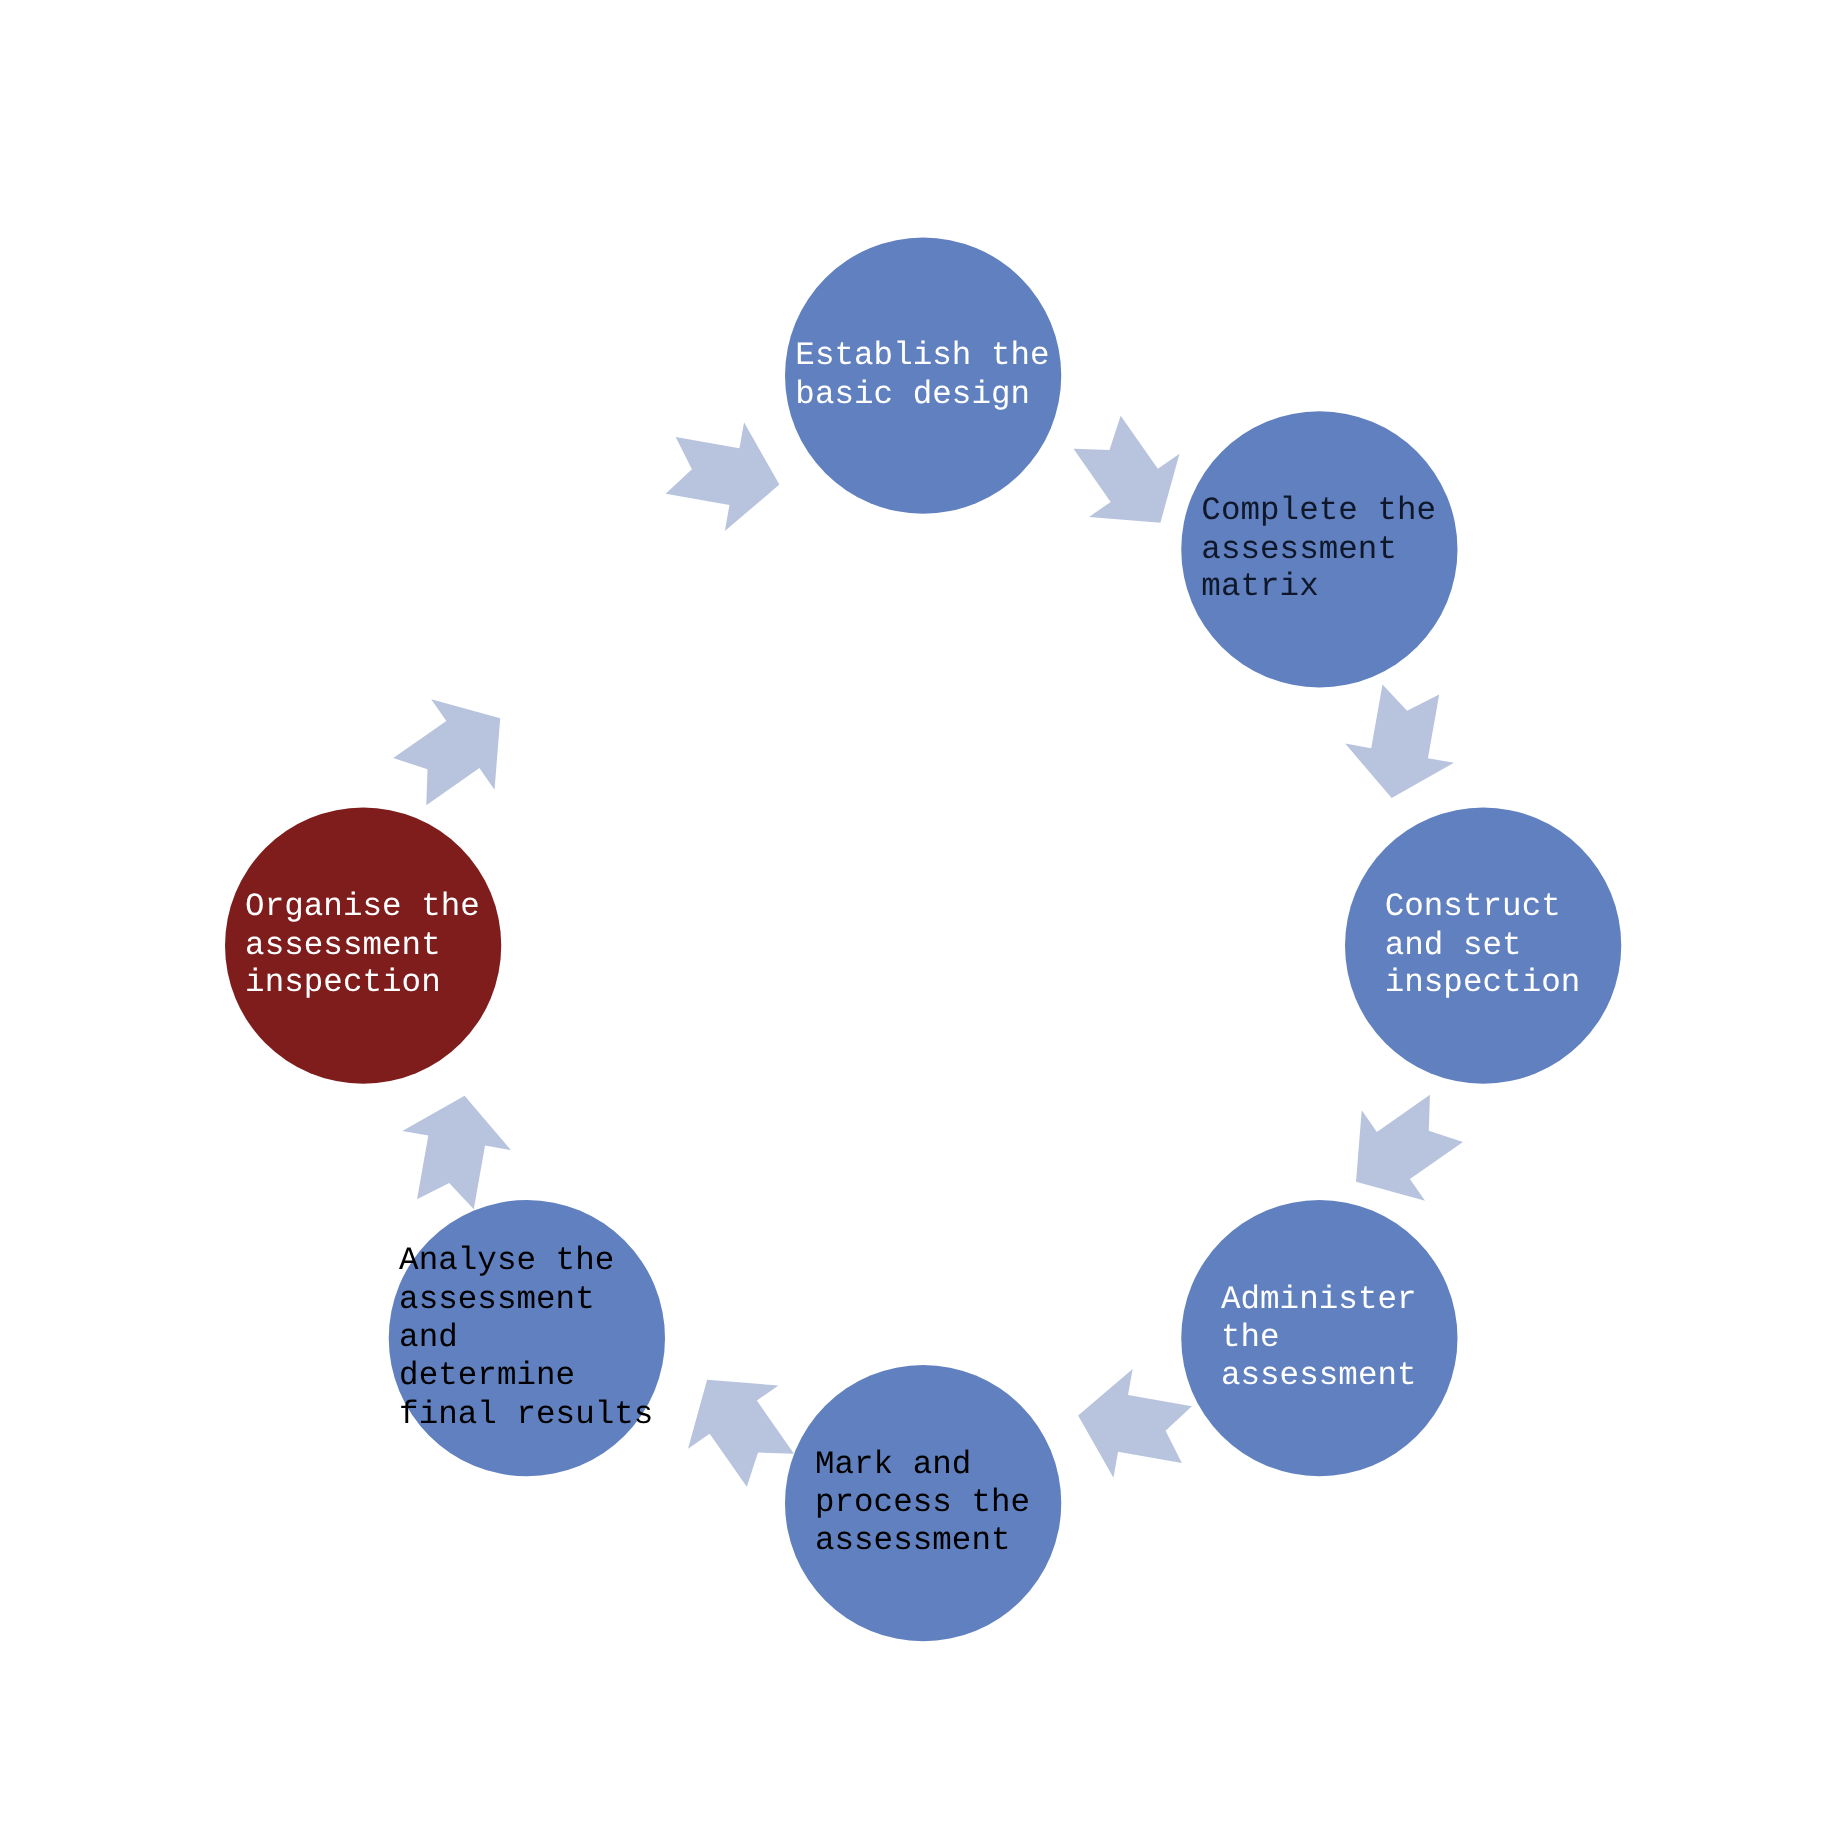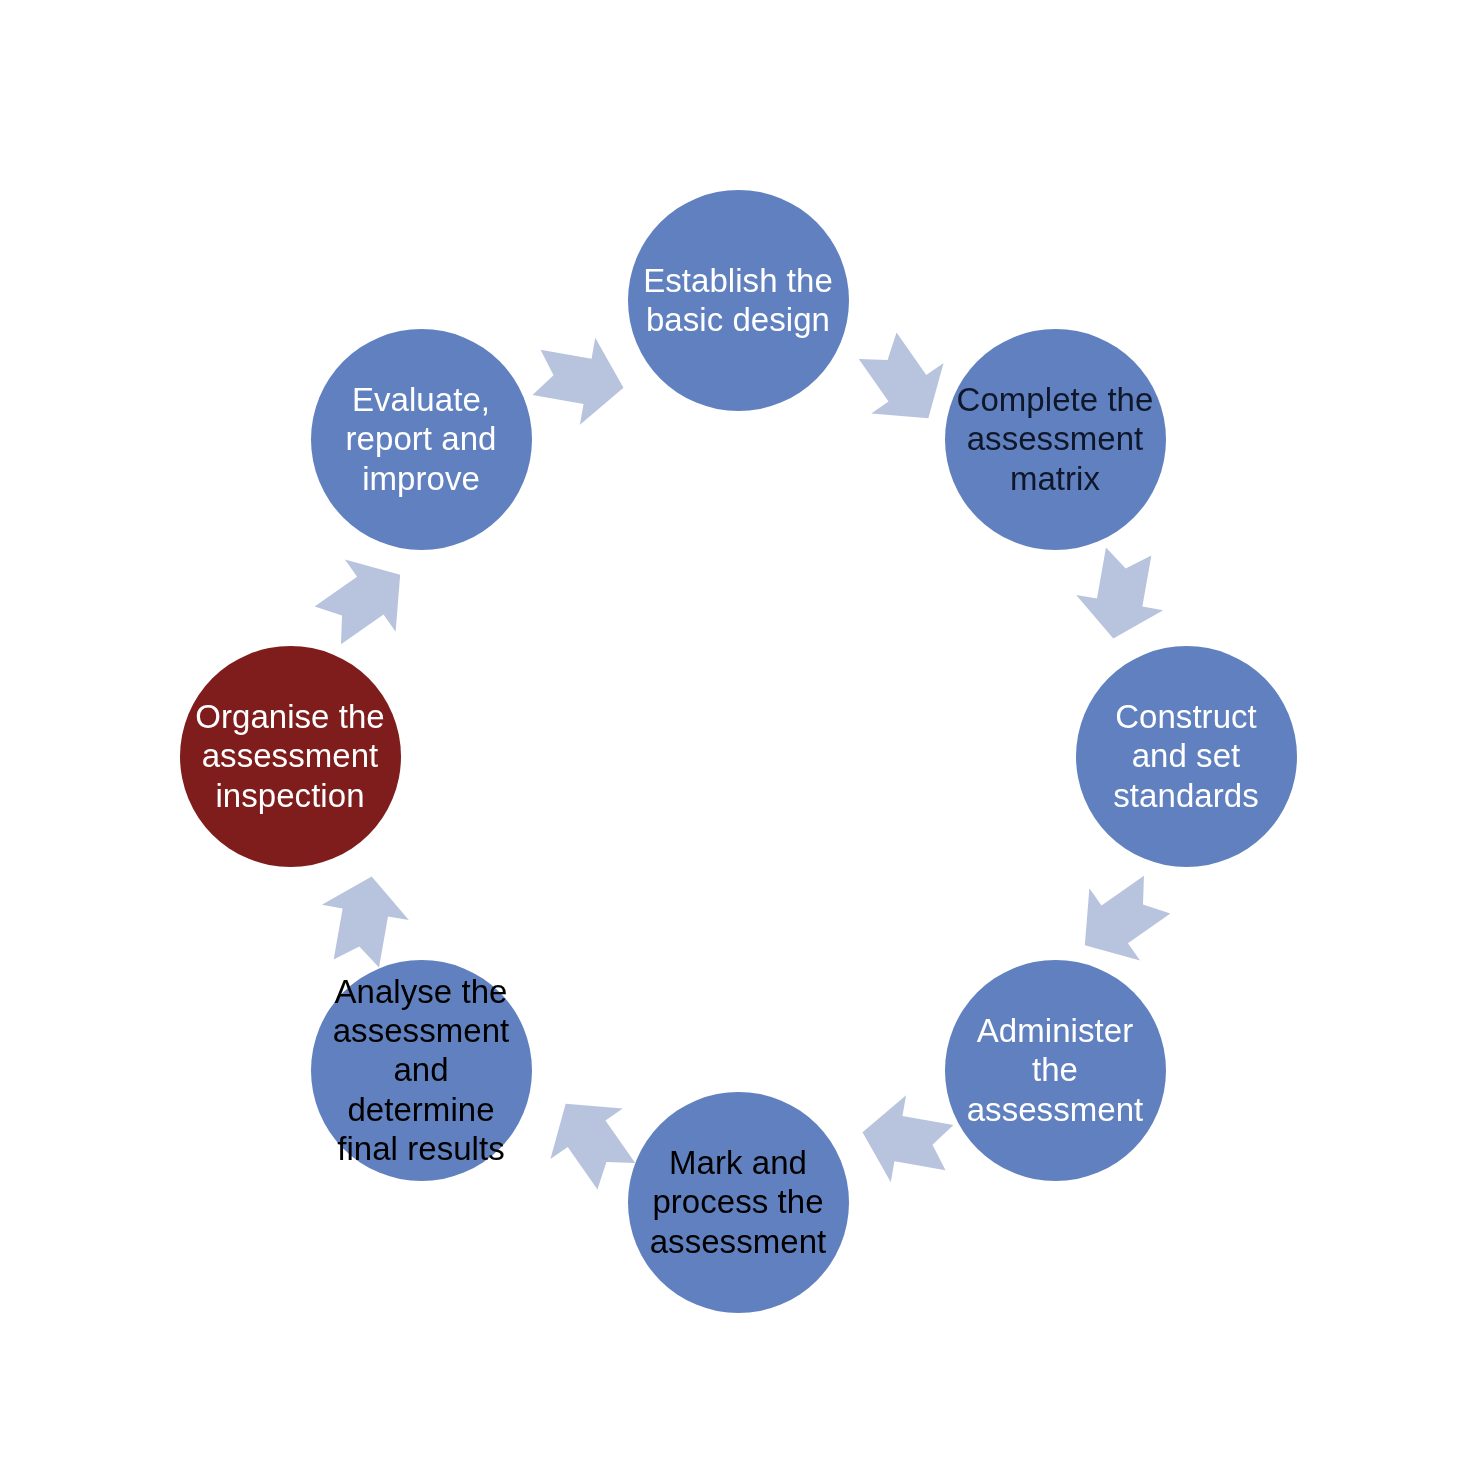--- a/index.html
+++ b/index.html
@@ -25,24 +25,23 @@
     border-radius: 50%;
     background: #6180bf;
     display: flex;
     align-items: center;
     justify-content: center;
     box-sizing: border-box;
     padding: 6px;
   }
   .cycle-node-label {
     color: #ffffff;
-    text-align: center;
-    font-size: 33px;
+    font-size: 26px;
     line-height: 1.19;
-    font-family: Liberation Sans, sans-serif;
+    font-family: Liberation Mono, monospace;
     letter-spacing: 0.05px;
     white-space: pre-line;
     font-weight: 400;
   }
   .cycle-arrow {
     position: absolute;
     width: 96px;
     height: 96px;
     pointer-events: none;
   }
@@ -103,21 +102,21 @@
 basic design</div>
     </div>
     <div class="cycle-node" style="width: 221px; height: 221px; left: 944.5px; top: 328.5px; background: rgb(97, 128, 191);">
       <div class="cycle-node-label" style="color: #0f172a;">Complete the
 assessment
 matrix</div>
     </div>
     <div class="cycle-node" style="width: 221px; height: 221px; left: 1075.5px; top: 645.5px; background: rgb(97, 128, 191);">
       <div class="cycle-node-label" style="color: rgb(255, 255, 255);">Construct
 and set
-standards</div>
+inspection</div>
     </div>
     <div class="cycle-node" style="width: 221px; height: 221px; left: 944.5px; top: 959.5px; background: rgb(97, 128, 191);">
       <div class="cycle-node-label" style="color: #ffffff;">Administer
 the
 assessment</div>
     </div>
     <div class="cycle-node" style="width: 221px; height: 221px; left: 627.5px; top: 1091.5px; background: rgb(97, 128, 191);">
       <div class="cycle-node-label" style="color: #000000;">Mark and
 process the
 assessment</div>
@@ -127,18 +126,13 @@
 assessment
 and
 determine
 final results</div>
     </div>
     <div class="cycle-node" style="width: 221px; height: 221px; left: 179.5px; top: 645.5px; background: #7f1d1d;">
       <div class="cycle-node-label" style="color: rgb(255, 255, 255);">Organise the
 assessment
 inspection</div>
     </div>
-    <div class="cycle-node" style="width: 221px; height: 221px; left: 310.5px; top: 328.5px; background: rgb(97, 128, 191);">
-      <div class="cycle-node-label" style="color: rgb(255, 255, 255);">Evaluate,
-report and
-improve</div>
-    </div>
   </div>
 
 </body></html>

